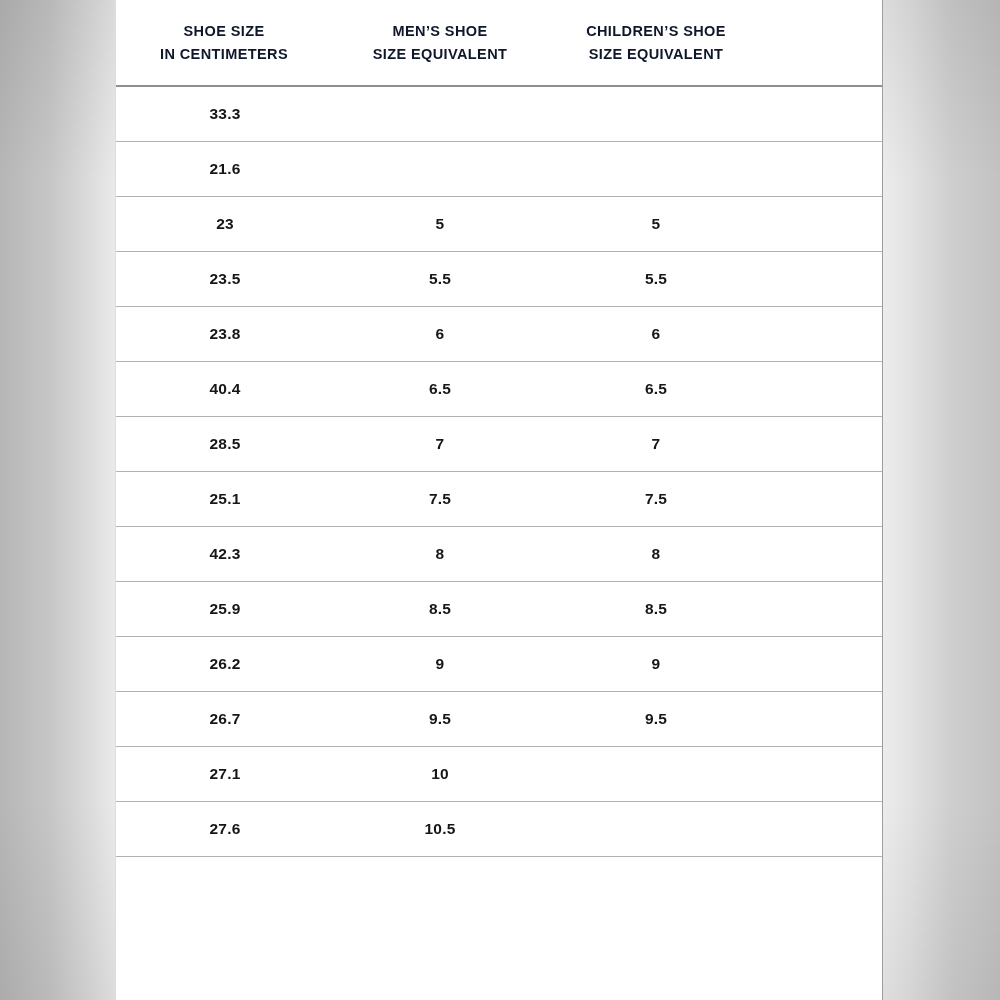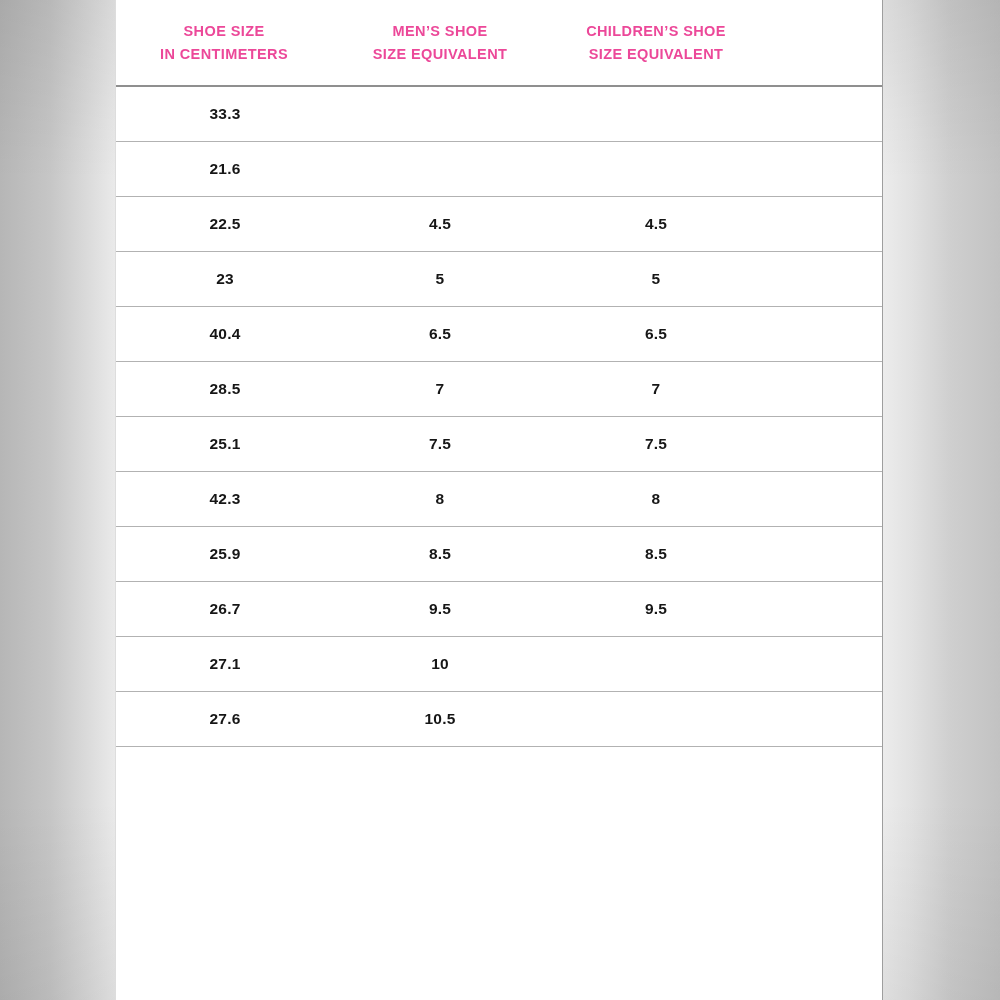--- a/index.html
+++ b/index.html
@@ -66,21 +66,21 @@
   
   thead th {
     padding: 0;
     height: 85px;
     vertical-align: middle;
     text-align: center;
     font-weight: bold;
     font-size: 14.5px;
     letter-spacing: 0.4px;
     line-height: 1.55;
-    color: #ec4899;
+    color: #0f172a;
     font-stretch: condensed;
     border-bottom: 2px solid #8f8f8f;
     white-space: nowrap;
   }
   thead th.blank { border-bottom: 2px solid #8f8f8f; }
   thead th .ln { display: block; }
 
   
   th.h-cm     { padding-right: 2px; }
   th.h-men    { padding-right: 0px; }
@@ -141,32 +141,38 @@
             <td class="empty"></td>
             <td></td>
           </tr>
           <tr>
             <td>21.6</td>
             <td class="empty"></td>
             <td class="empty"></td>
             <td></td>
           </tr>
           <tr>
-            <td>22.5</td>
-            <td>4.5</td>
-            <td>4.5</td>
-            <td></td>
-          </tr>
-          <tr>
             <td>23</td>
             <td>5</td>
             <td>5</td>
             <td></td>
           </tr>
           <tr>
+            <td>23.5</td>
+            <td>5.5</td>
+            <td>5.5</td>
+            <td></td>
+          </tr>
+          <tr>
+            <td>23.8</td>
+            <td>6</td>
+            <td>6</td>
+            <td></td>
+          </tr>
+          <tr>
             <td>40.4</td>
             <td>6.5</td>
             <td>6.5</td>
             <td></td>
           </tr>
           <tr>
             <td>28.5</td>
             <td>7</td>
             <td>7</td>
             <td></td>
@@ -183,20 +189,26 @@
             <td>8</td>
             <td></td>
           </tr>
           <tr>
             <td>25.9</td>
             <td>8.5</td>
             <td>8.5</td>
             <td></td>
           </tr>
           <tr>
+            <td>26.2</td>
+            <td>9</td>
+            <td>9</td>
+            <td></td>
+          </tr>
+          <tr>
             <td>26.7</td>
             <td>9.5</td>
             <td>9.5</td>
             <td></td>
           </tr>
           <tr>
             <td>27.1</td>
             <td>10</td>
             <td class="empty"></td>
             <td></td>

